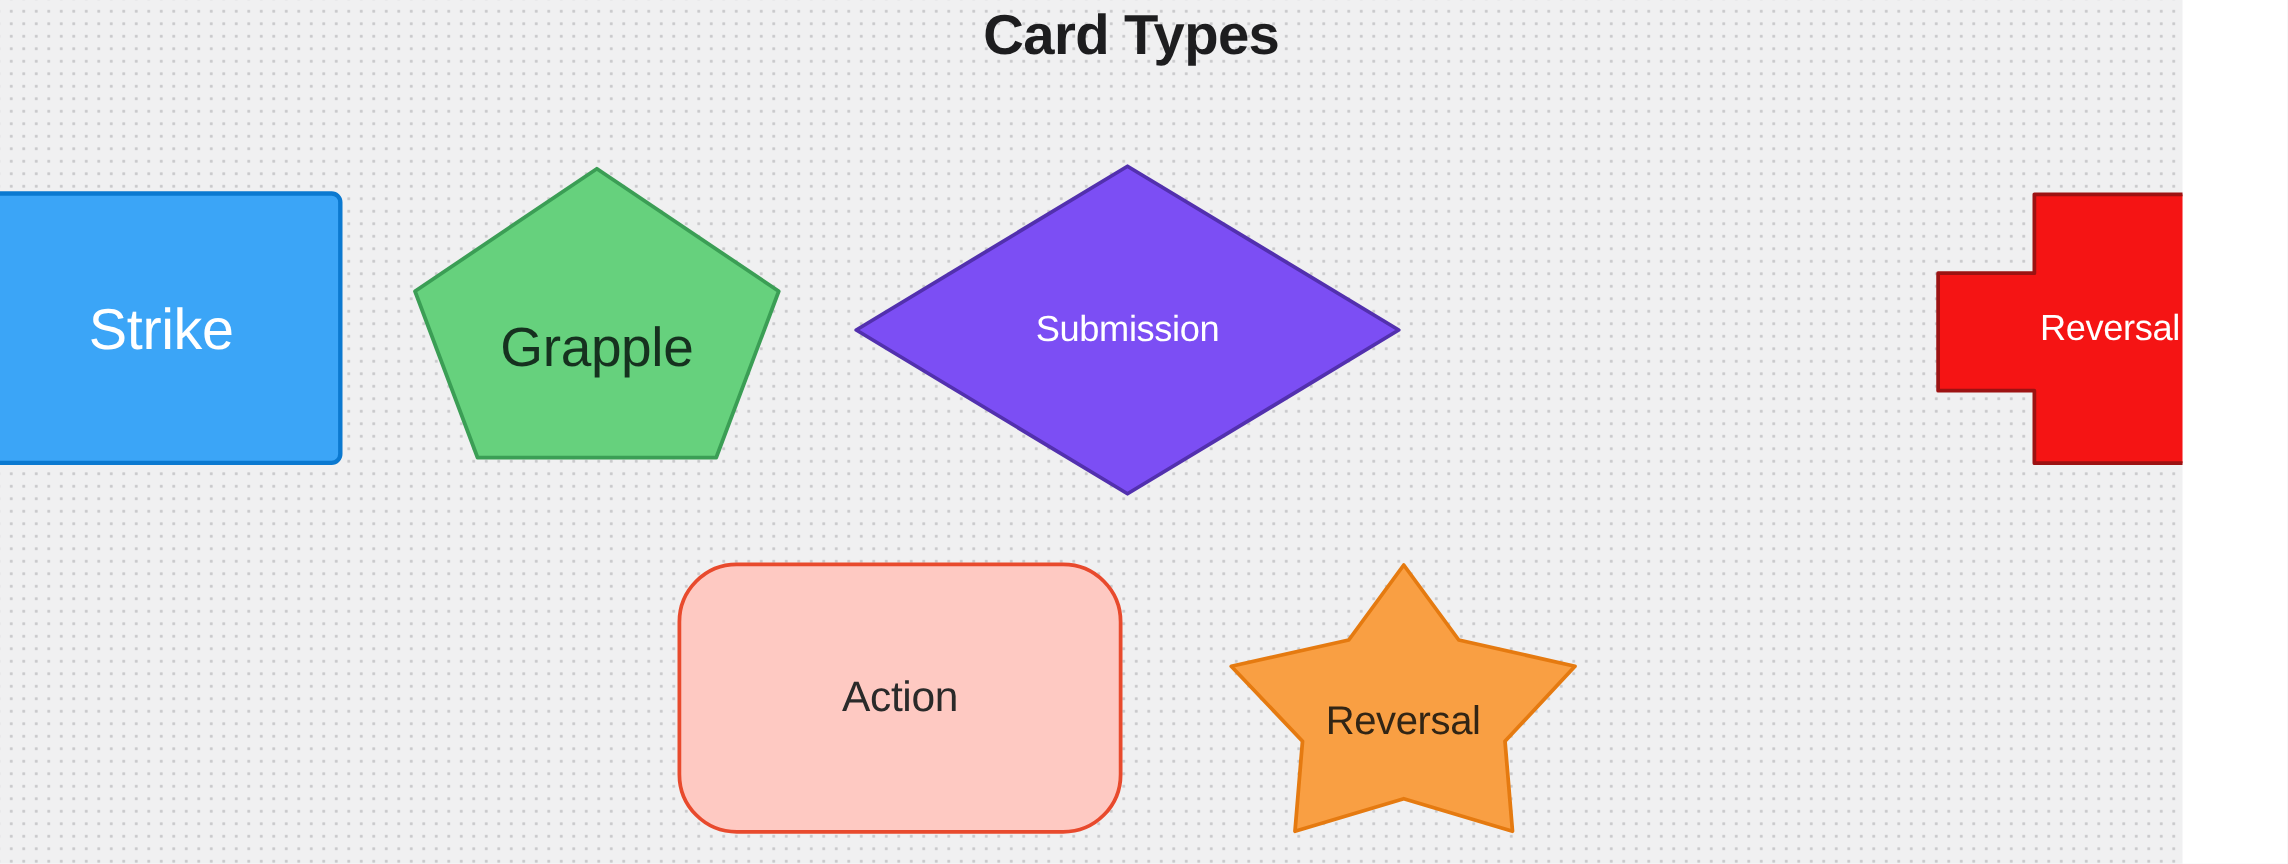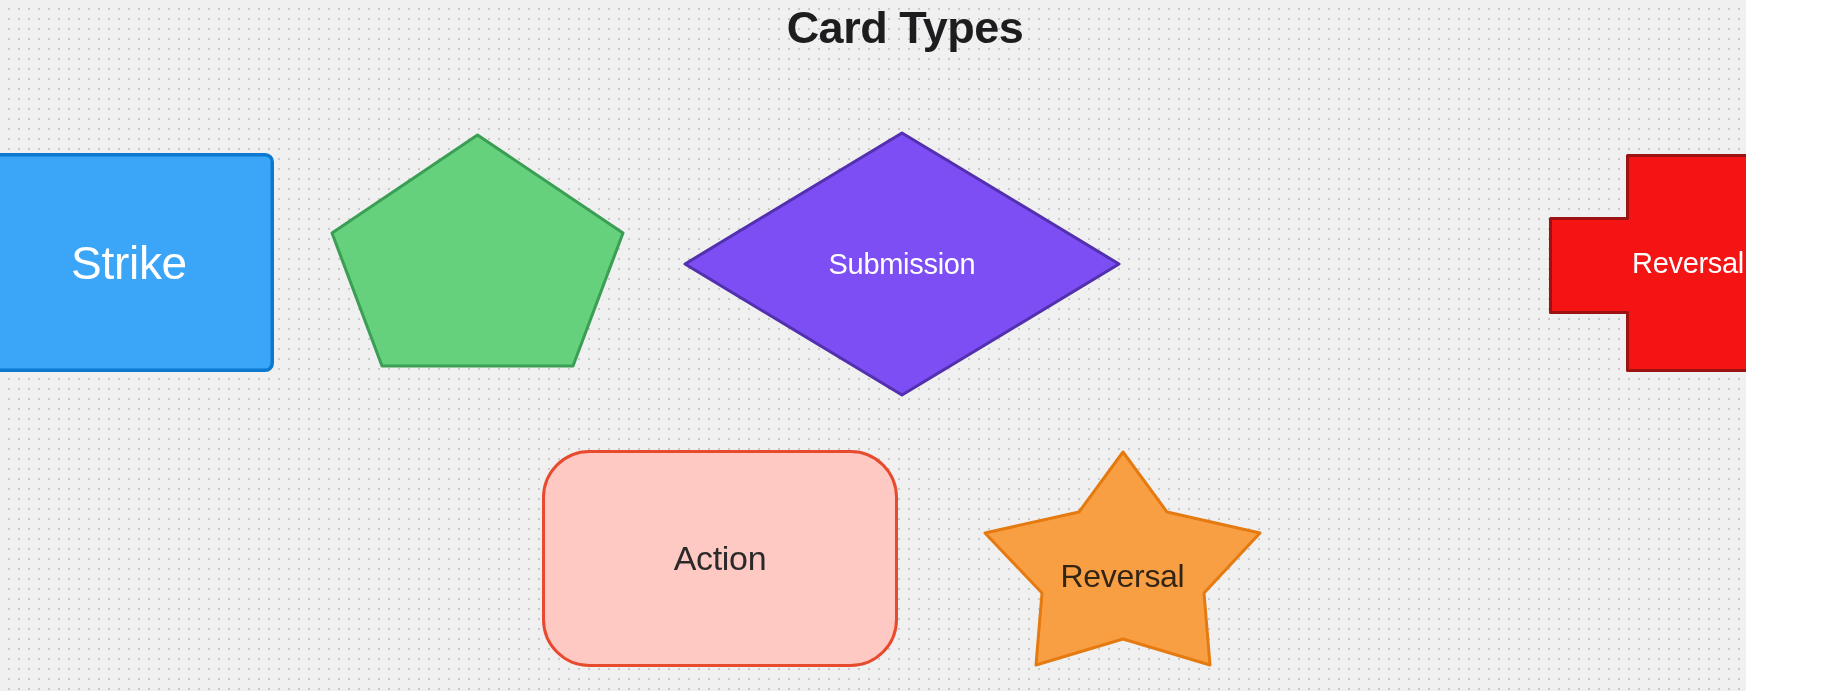--- a/index.html
+++ b/index.html
@@ -63,20 +63,21 @@
     <svg width="290" height="219" viewBox="0 0 290 219">
       <rect x="1.75" y="1.75" width="286.5" height="215.5" rx="7" stroke-width="3.5" fill="#3ba5f7" stroke="#0b79d0"></rect>
     </svg>
     <div class="label fs46" style="color: rgb(255, 255, 255);">Strike</div>
   </div>
 
   <div class="shape" style="left:330px; top:133px; width:295px; height:235px">
     <svg width="295" height="235" viewBox="0 0 295 235">
       <polygon points="147.5,2 293,100 243,233 52,233 2,100" stroke-width="3" stroke-linejoin="round" fill="#66d17d" stroke="#3b9e55"></polygon>
     </svg>
+    <div class="label abs fs44" style="top: 121px; color: rgb(22, 49, 31);">Grapple</div>
   </div>
 
   <div class="shape" style="left:683px; top:131px; width:438px; height:266px">
     <svg width="438" height="266" viewBox="0 0 438 266">
       <polygon points="219,2 436,133 219,264 2,133" stroke-width="3" stroke-linejoin="round" fill="#7c4ef4" stroke="#5230ae"></polygon>
     </svg>
     <div class="label fs33" style="color: rgb(255, 255, 255);">Submission</div>
   </div>
 
 

